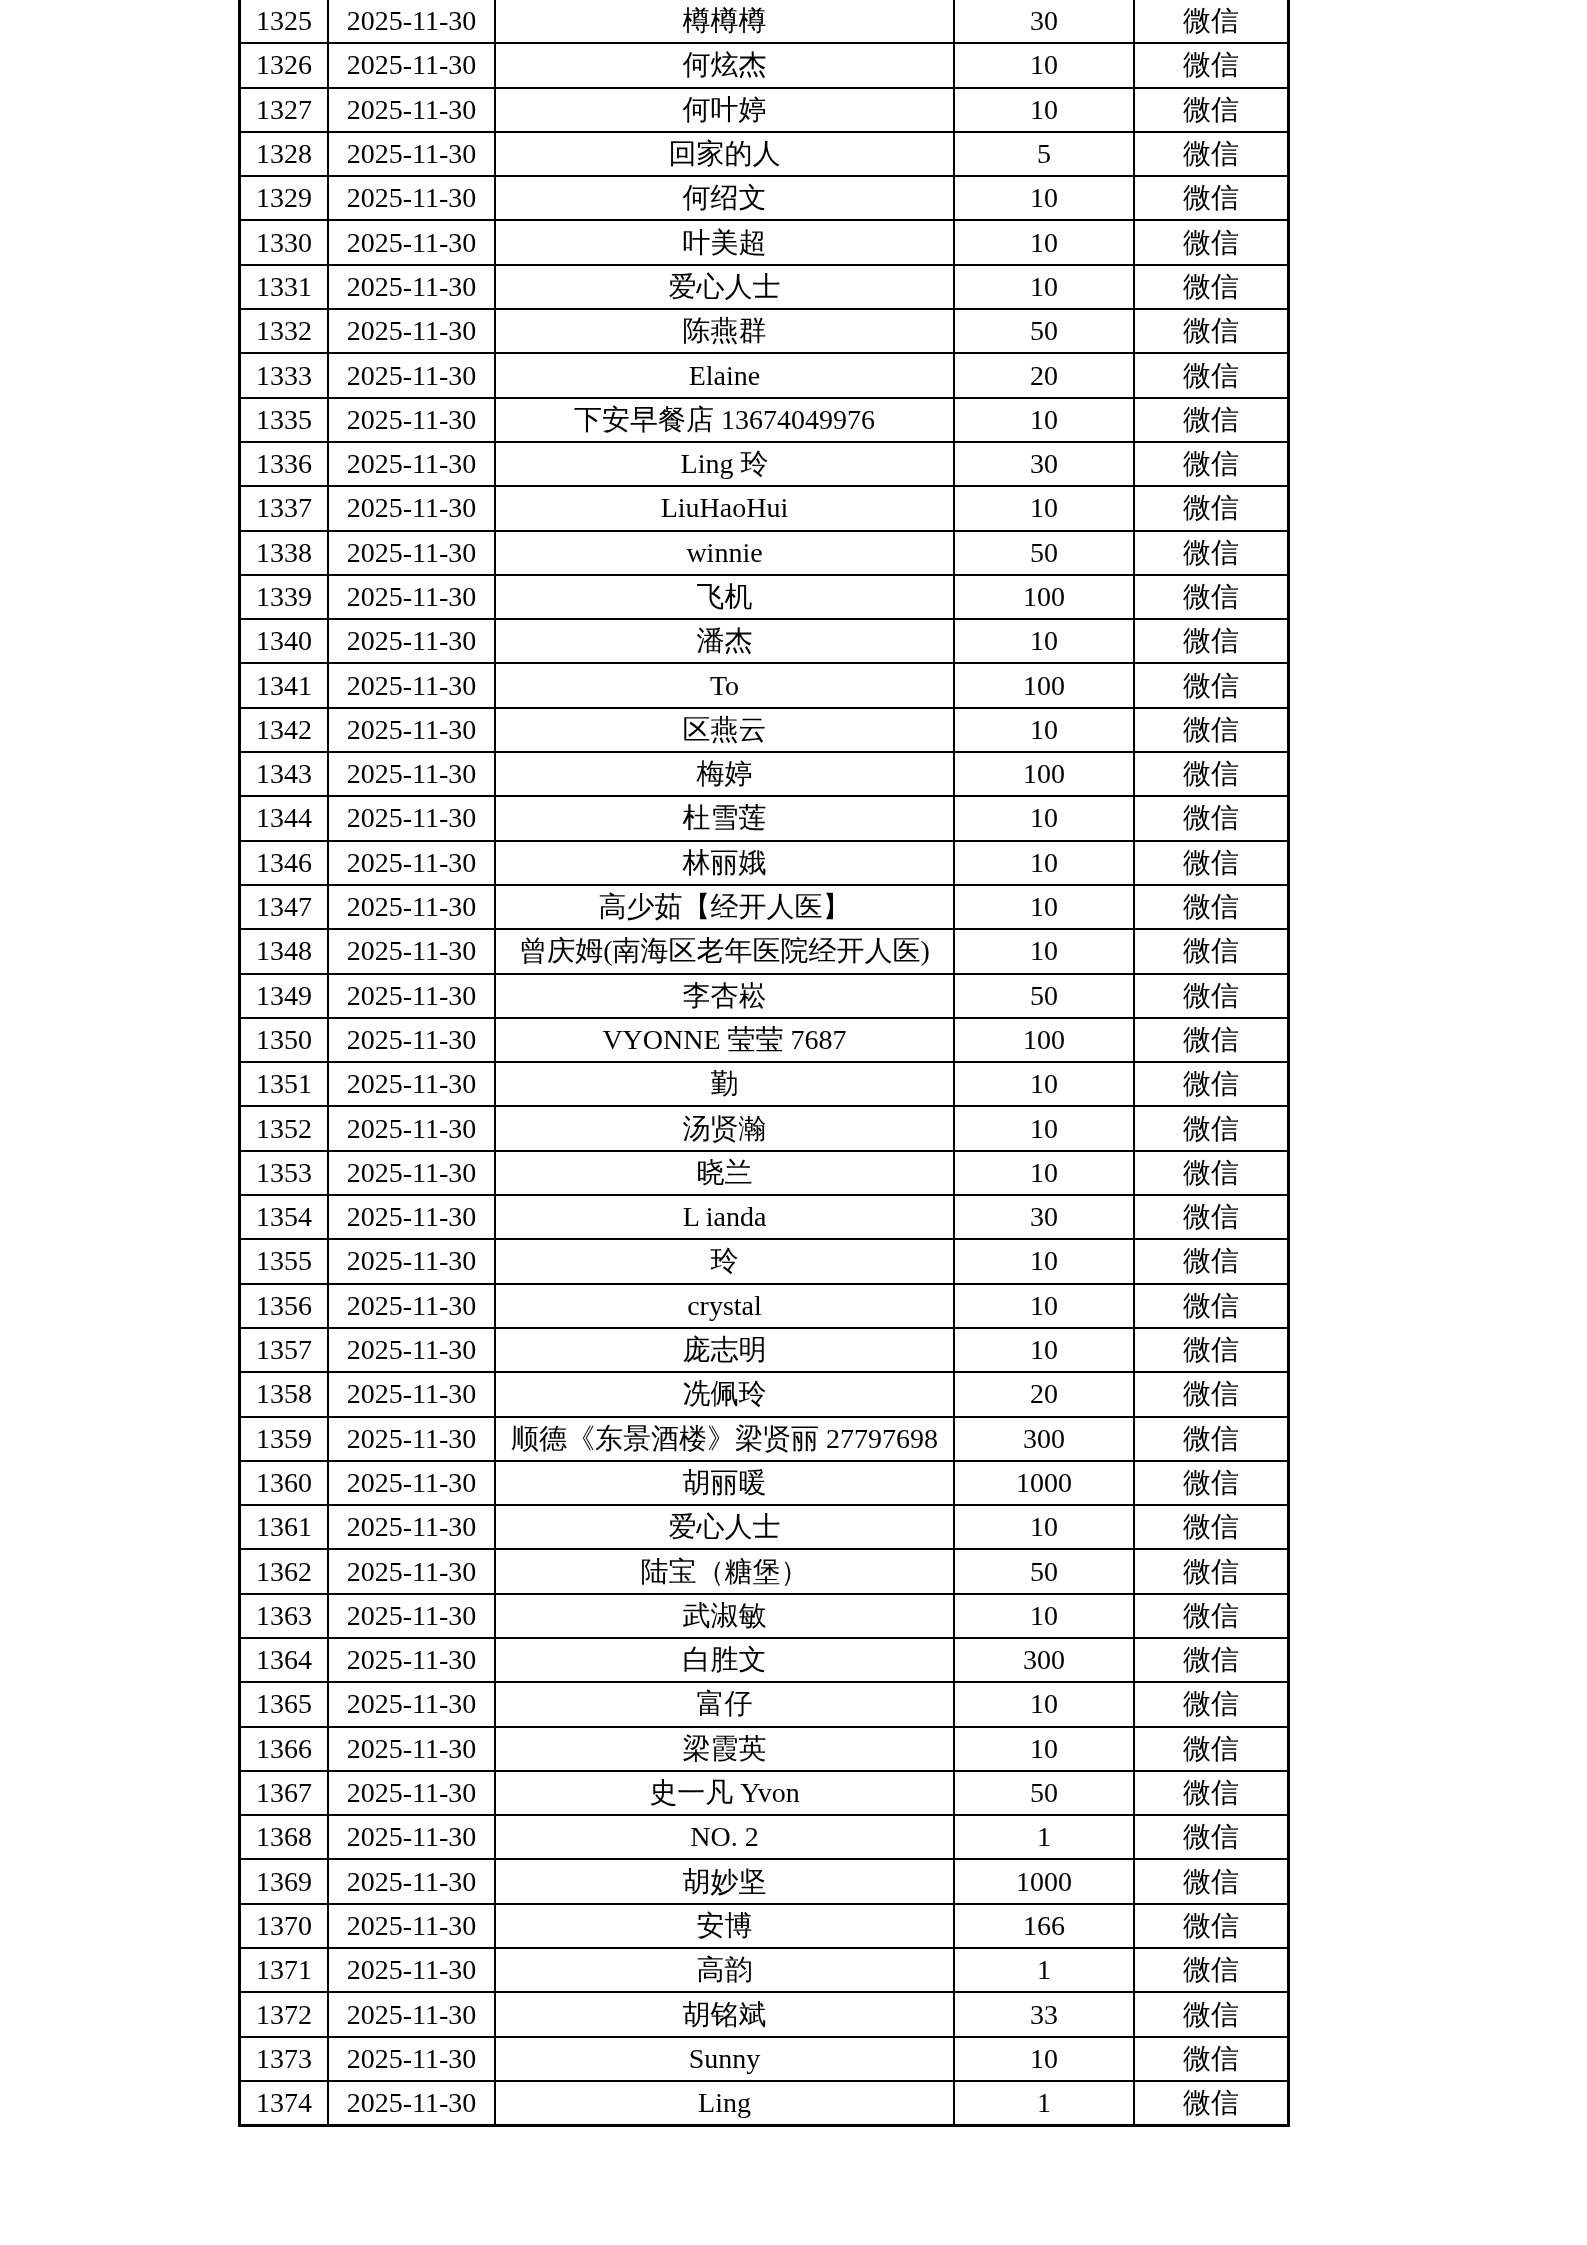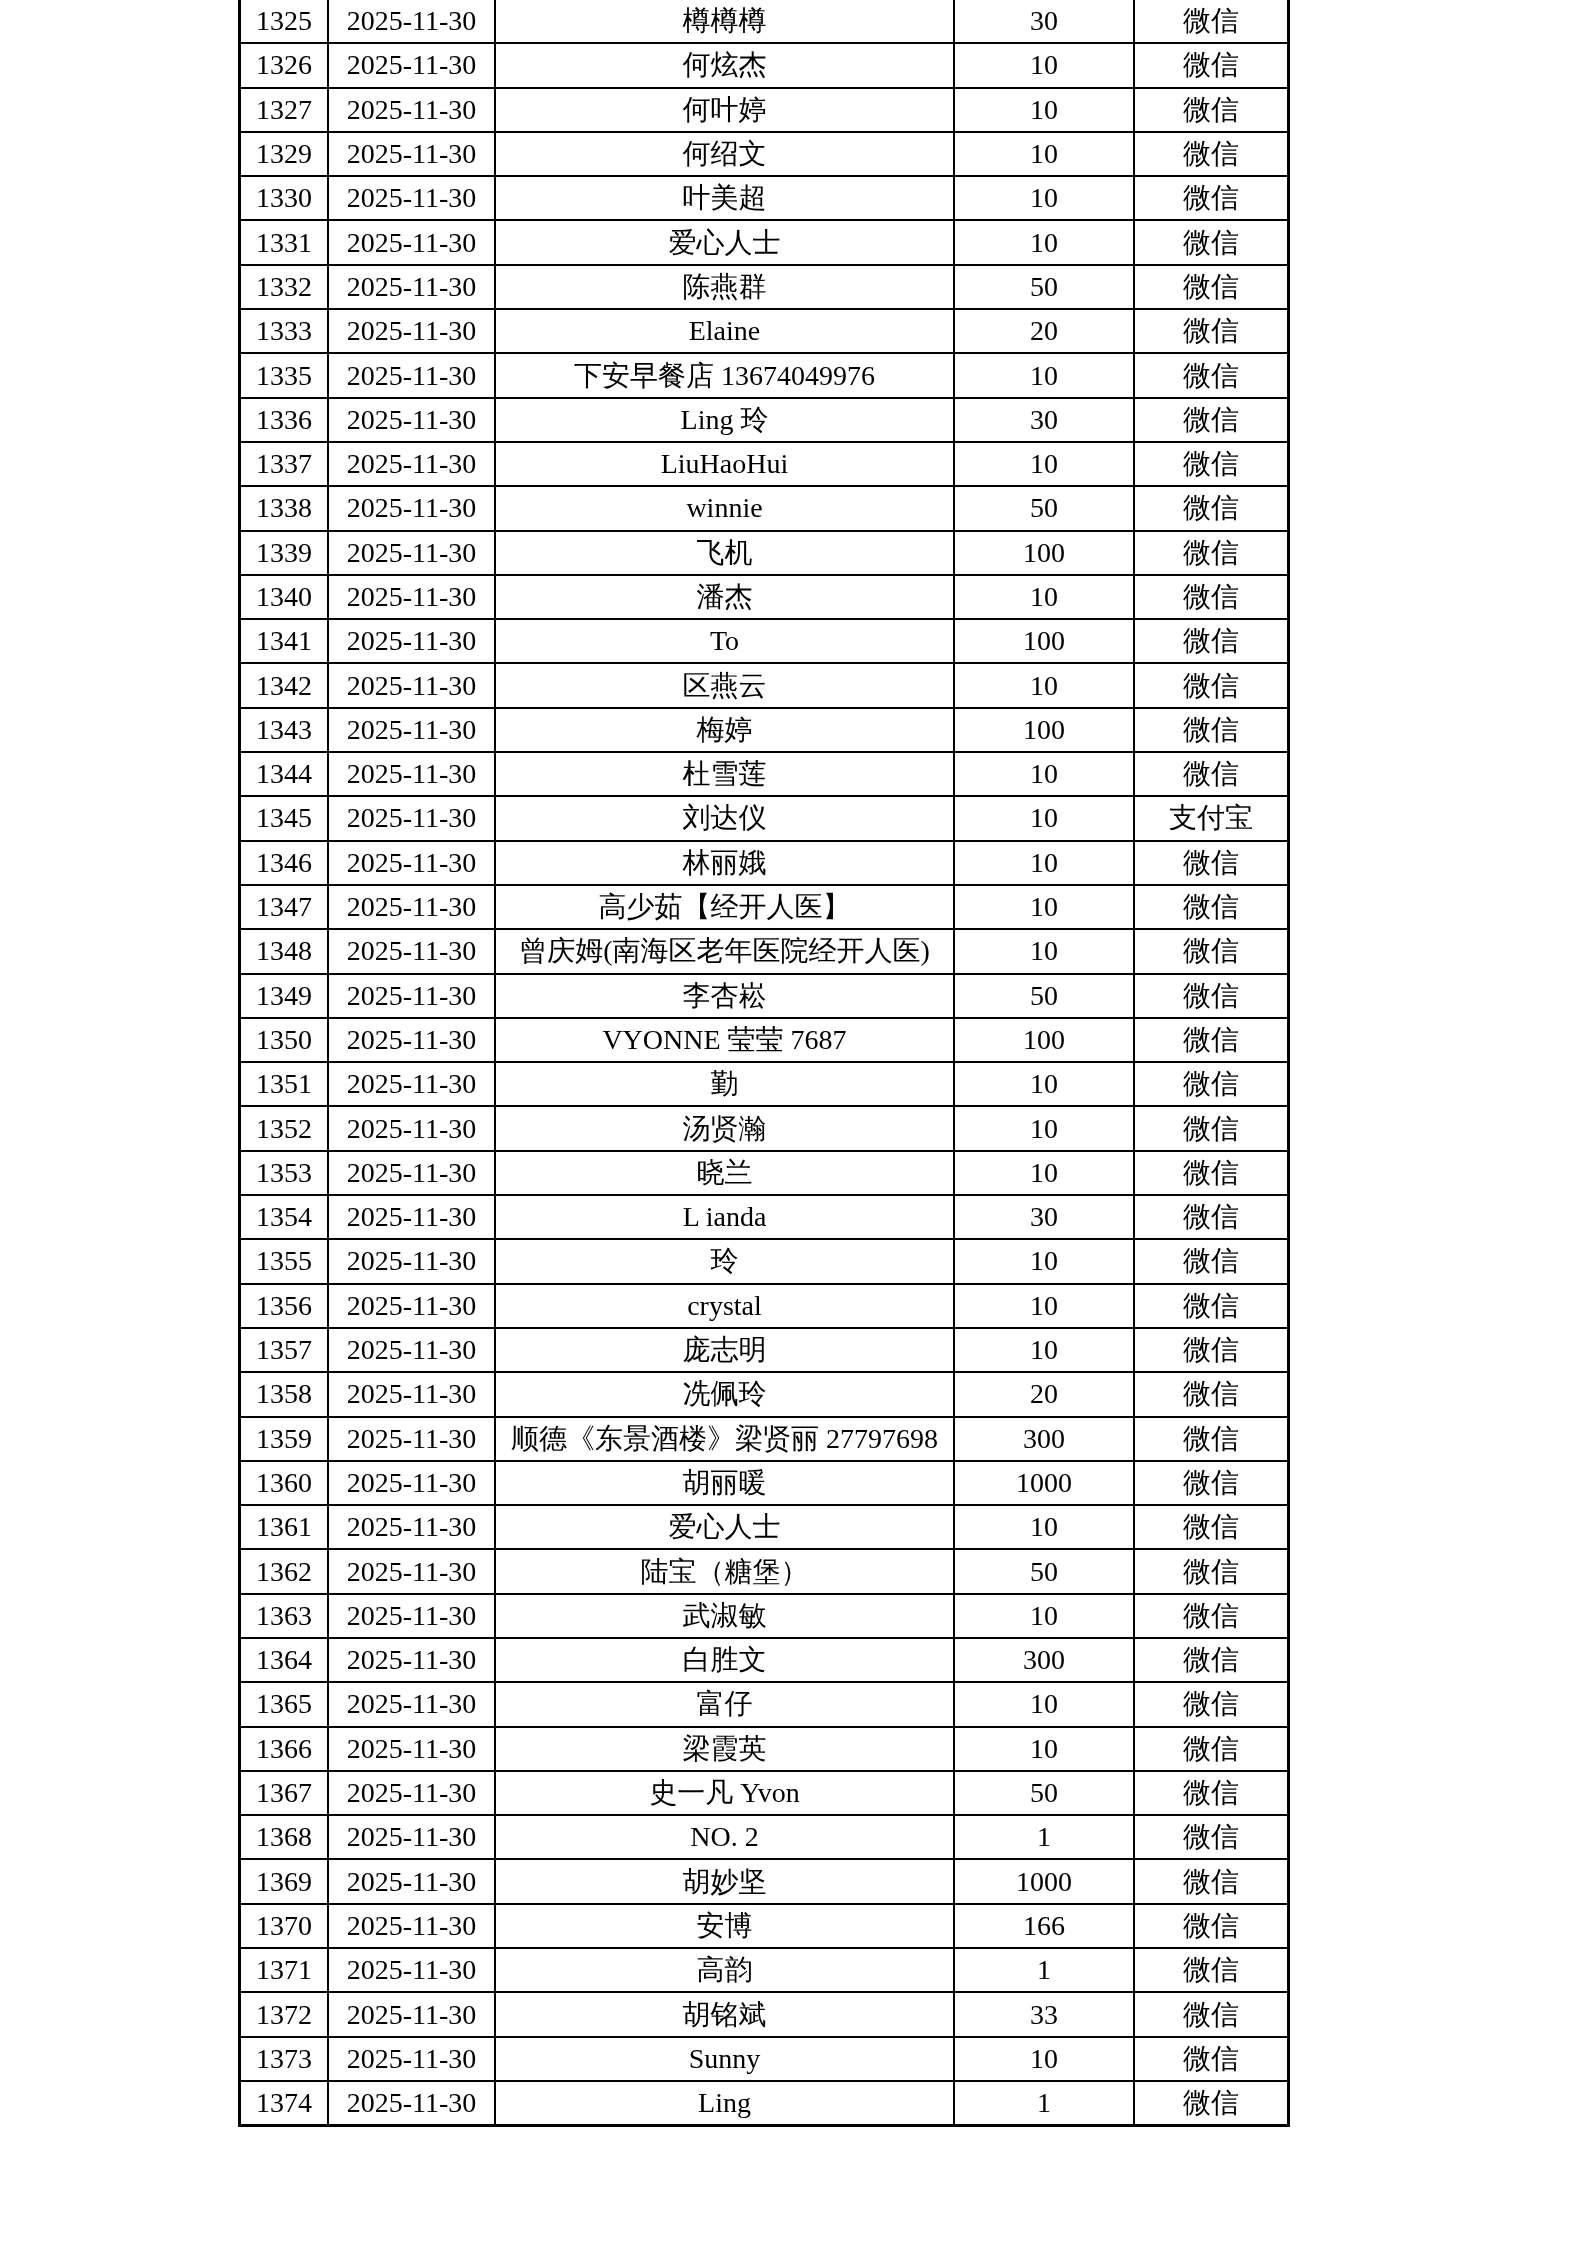--- a/index.html
+++ b/index.html
@@ -66,20 +66,27 @@
           <td class="c4">微信</td>
         </tr>
         <tr>
           <td class="c0">1327</td>
           <td class="c1">2025-11-30</td>
           <td class="c2">何叶婷</td>
           <td class="c3">10</td>
           <td class="c4">微信</td>
         </tr>
         <tr>
+          <td class="c0">1328</td>
+          <td class="c1">2025-11-30</td>
+          <td class="c2">回家的人</td>
+          <td class="c3">5</td>
+          <td class="c4">微信</td>
+        </tr>
+        <tr>
           <td class="c0">1329</td>
           <td class="c1">2025-11-30</td>
           <td class="c2">何绍文</td>
           <td class="c3">10</td>
           <td class="c4">微信</td>
         </tr>
         <tr>
           <td class="c0">1330</td>
           <td class="c1">2025-11-30</td>
           <td class="c2">叶美超</td>
@@ -169,27 +176,20 @@
           <td class="c2">梅婷</td>
           <td class="c3">100</td>
           <td class="c4">微信</td>
         </tr>
         <tr>
           <td class="c0">1344</td>
           <td class="c1">2025-11-30</td>
           <td class="c2">杜雪莲</td>
           <td class="c3">10</td>
           <td class="c4">微信</td>
-        </tr>
-        <tr>
-          <td class="c0">1345</td>
-          <td class="c1">2025-11-30</td>
-          <td class="c2">刘达仪</td>
-          <td class="c3">10</td>
-          <td class="c4">支付宝</td>
         </tr>
         <tr>
           <td class="c0">1346</td>
           <td class="c1">2025-11-30</td>
           <td class="c2">林丽娥</td>
           <td class="c3">10</td>
           <td class="c4">微信</td>
         </tr>
         <tr>
           <td class="c0">1347</td>

